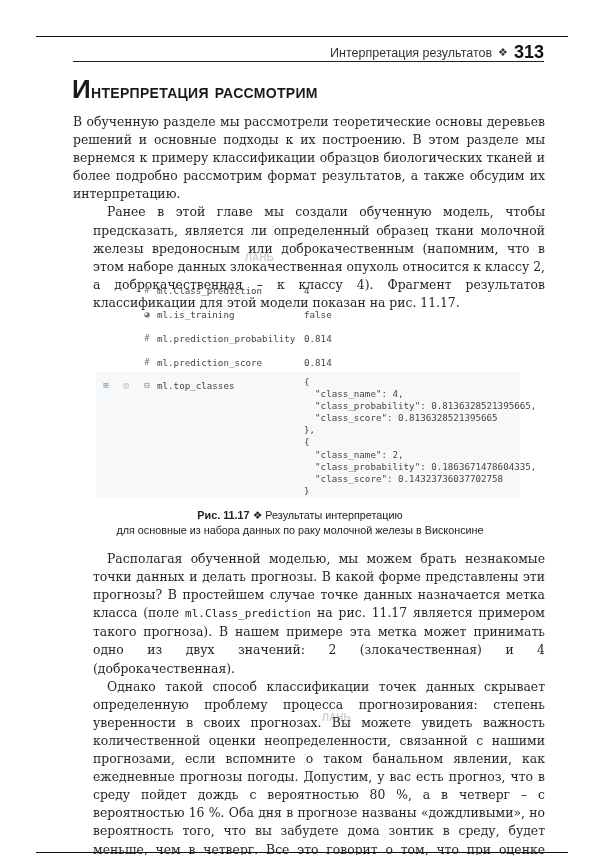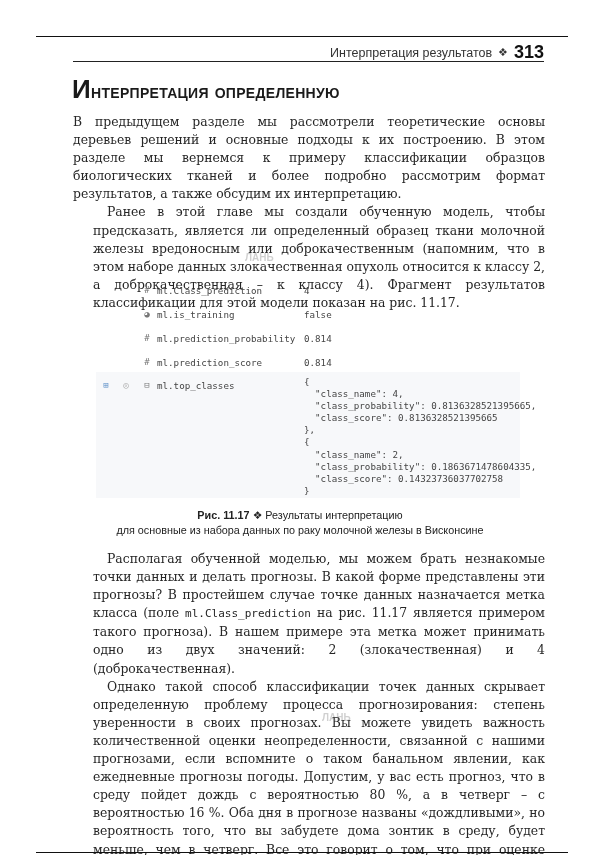--- a/index.html
+++ b/index.html
@@ -54,24 +54,24 @@
 
 <div class="rule-top"></div>
 
 <div class="running-head">
   <span>Интерпретация результатов</span>
   <span class="diamond">❖</span>
   <span class="page-num">313</span>
 </div>
 <div class="head-rule"></div>
 
-<h1 class="chapter-title"><span class="cap">И</span><span>нтерпретация определенную</span></h1>
+<h1 class="chapter-title"><span class="cap">И</span><span>нтерпретация рассмотрим</span></h1>
 
 <div class="body" style="top:113px;">
-  <p>В предыдущем разделе мы рассмотрели теоретические основы деревьев решений и основные подходы к их построению. В этом разделе мы вернемся к примеру классификации образцов биологических тканей и более подробно рассмотрим формат результатов, а также обсудим их интерпретацию.</p>
+  <p>В обученную разделе мы рассмотрели теоретические основы деревьев решений и основные подходы к их построению. В этом разделе мы вернемся к примеру классификации образцов биологических тканей и более подробно рассмотрим формат результатов, а также обсудим их интерпретацию.</p>
   <p class="indent">Ранее в этой главе мы создали обученную модель, чтобы предсказать, является ли определенный образец ткани молочной железы вредоносным или доброкачественным (напомним, что в этом наборе данных злокачественная опухоль относится к классу 2, а доброкачественная – к классу 4). Фрагмент результатов классификации для этой модели показан на рис. 11.17.</p>
 </div>
 
 <div class="watermark" style="left:245px; top:252px;">ЛАНЬ</div>
 
 <div class="figure">
   <div class="fig-json-bg"></div>
 
   <div class="fig-row" style="top:6px;">
     <span class="fig-icon" style="left:46px;">#</span>

